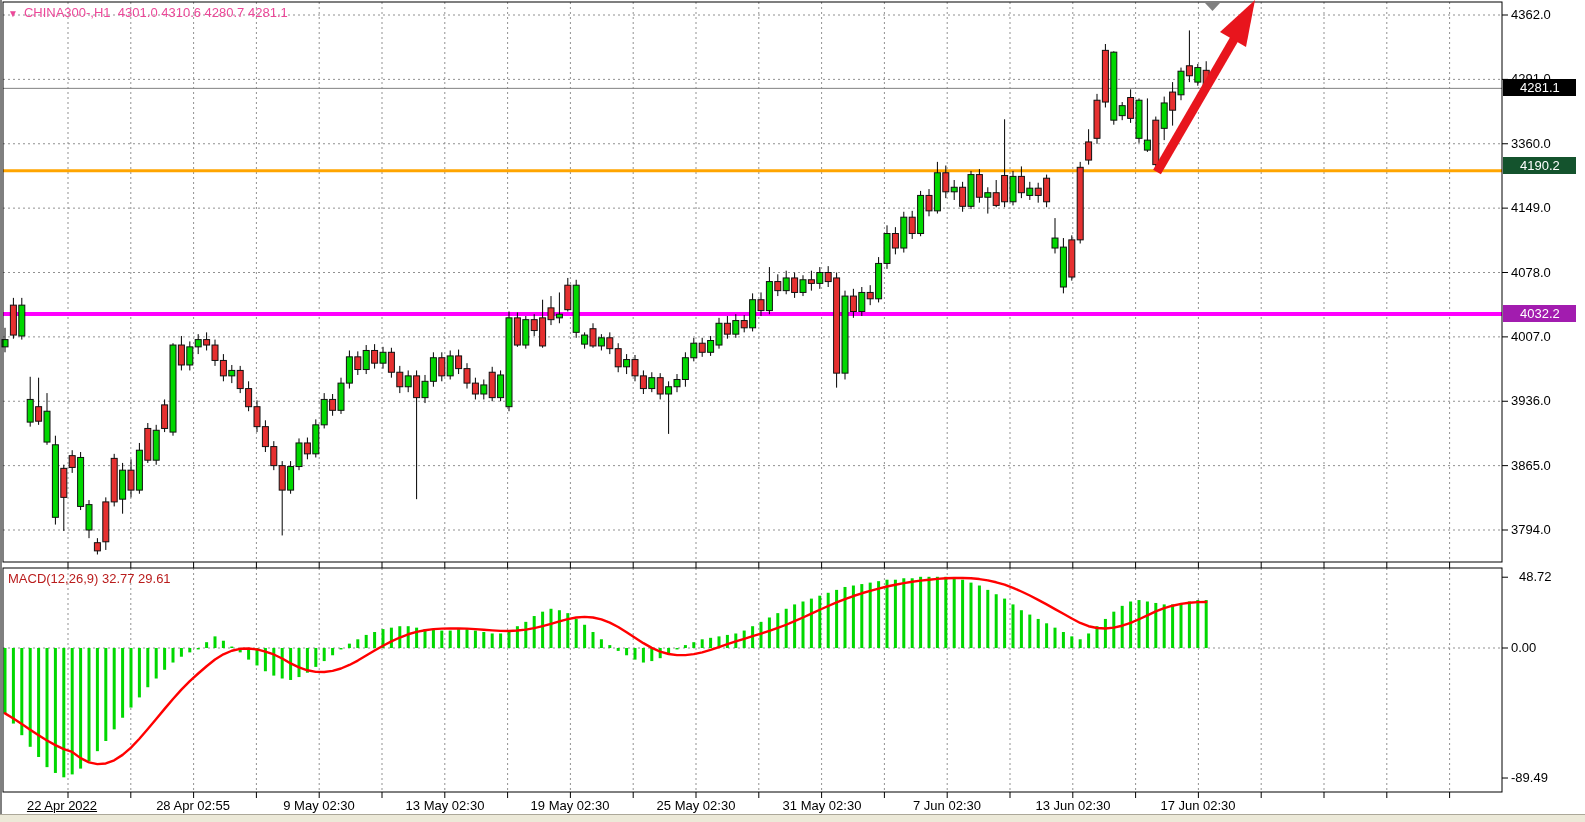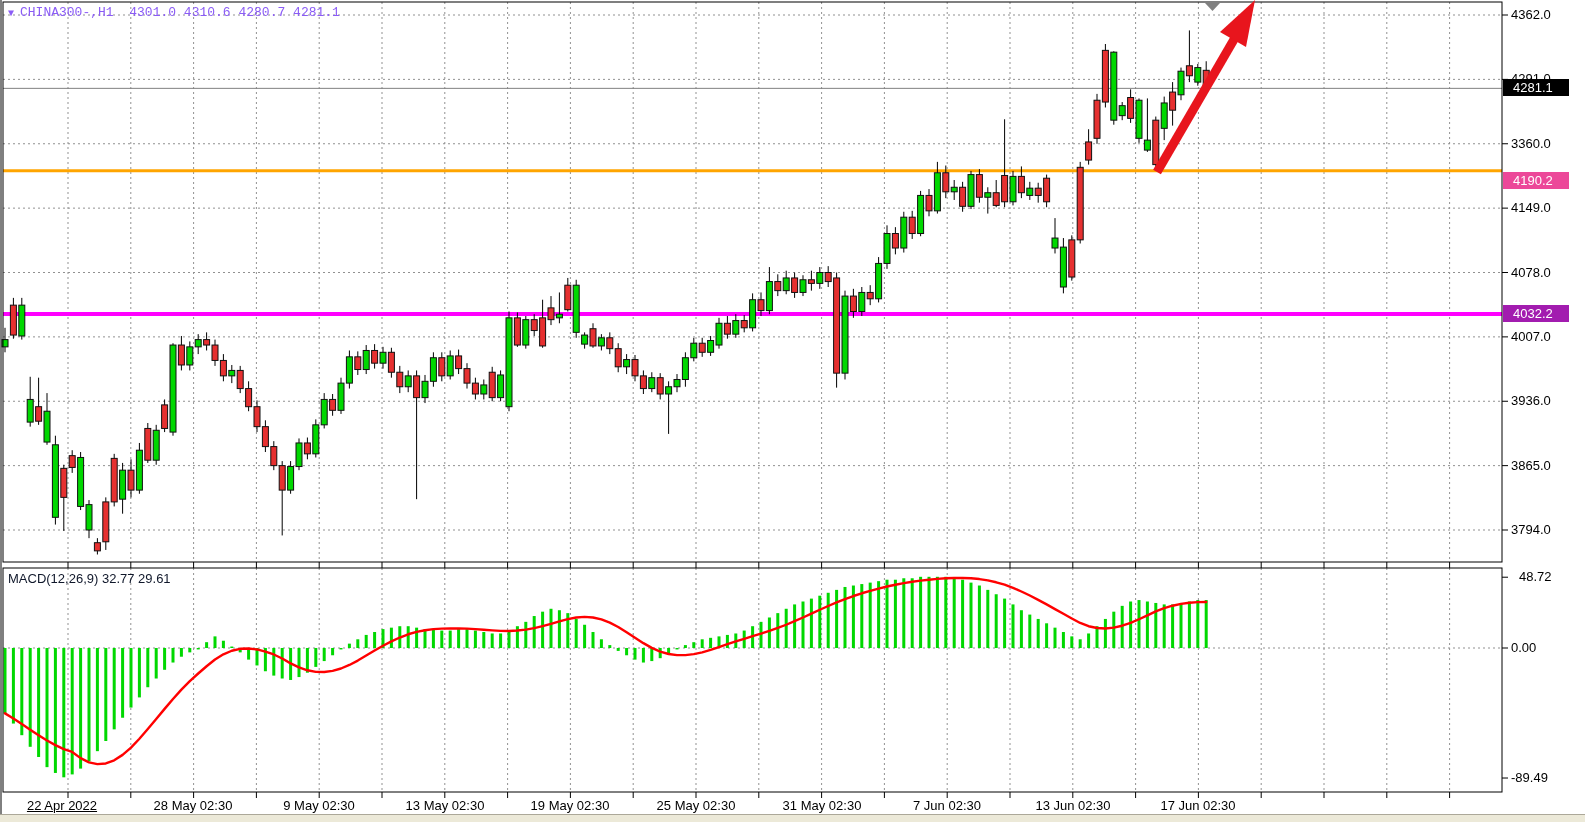--- a/index.html
+++ b/index.html
@@ -1,23 +1,23 @@
 <!DOCTYPE html>
 <html><head>
 <meta charset="utf-8">
 <style>
   html,body{margin:0;padding:0;background:#fff;}
   #win{position:relative;width:1585px;height:822px;background:#ffffff;overflow:hidden;
        font-family:"Liberation Sans",sans-serif;}
   .lbl{position:absolute;font-size:13px;color:#000;white-space:nowrap;line-height:15px;}
   .badge{position:absolute;left:1503px;width:56px;height:17px;font-size:13px;line-height:17px;
-         color:#fff;padding-left:10px;}
-  #title{position:absolute;left:8px;top:5px;font-size:13px;color:#8b5cf6;font-family:Liberation Mono, monospace;}
+         color:#fff;padding-left:17px;}
+  #title{position:absolute;left:8px;top:5px;font-size:13px;color:#ec4899;}
   #title .tri{font-size:10px;margin-right:6px;}
-  #macd-label{position:absolute;left:8px;top:571px;font-size:13px;color:#0f172a;}
+  #macd-label{position:absolute;left:8px;top:571px;font-size:13px;color:#b91c1c;}
   #bottom-strip{position:absolute;left:0;top:814px;width:1585px;height:8px;background:#ece9d8;border-top:1px solid #aca899;}
   svg{position:absolute;left:0;top:0;}
 </style>
 </head>
 <body>
 <div id="win">
 
 <svg id="plot" width="1585" height="822">
       <g stroke="#919191" stroke-width="1" stroke-dasharray="2 3">
         <line x1="68" y1="2" x2="68" y2="562"></line>
@@ -598,28 +598,28 @@
       <div class="lbl" style="top: 200.127px; left: 1511px;">4149.0</div>
       <div class="lbl" style="top: 264.503px; left: 1511px;">4078.0</div>
       <div class="lbl" style="top: 328.878px; left: 1511px;">4007.0</div>
       <div class="lbl" style="top: 393.254px; left: 1511px; text-align: center;">3936.0</div>
       <div class="lbl" style="top: 457.63px; left: 1511px;">3865.0</div>
       <div class="lbl" style="top: 522.006px; left: 1511px;">3794.0</div>
       <div class="lbl" style="top: 569.21px; left: 1511px; margin-left: 8px;">48.72</div>
       <div class="lbl" style="top: 640px; left: 1511px;">0.00</div>
       <div class="lbl" style="top: 770.029px; left: 1511px;">-89.49</div>
       <div class="lbl" style="top: 798px; left: 62px; transform: translateX(-50%); text-decoration: underline;">22 Apr 2022</div>
-      <div class="lbl" style="top: 798px; left: 193px; transform: translateX(-50%);">28 May 02:30</div>
+      <div class="lbl" style="top: 798px; left: 193px; transform: translateX(-50%);">28 Apr 02:55</div>
       <div class="lbl" style="top: 798px; left: 319px; transform: translateX(-50%);">9 May 02:30</div>
       <div class="lbl" style="top: 798px; left: 445px; transform: translateX(-50%);">13 May 02:30</div>
       <div class="lbl" style="top: 798px; left: 570px; transform: translateX(-50%);">19 May 02:30</div>
       <div class="lbl" style="top: 798px; left: 696px; transform: translateX(-50%);">25 May 02:30</div>
       <div class="lbl" style="top: 798px; left: 822px; transform: translateX(-50%);">31 May 02:30</div>
       <div class="lbl" style="top: 798px; left: 947px; transform: translateX(-50%);">7 Jun 02:30</div>
       <div class="lbl" style="top: 798px; left: 1073px; transform: translateX(-50%);">13 Jun 02:30</div>
       <div class="lbl" style="top: 798px; left: 1198px; transform: translateX(-50%);">17 Jun 02:30</div>
       <div class="badge" style="background: rgb(0, 0, 0); color: rgb(255, 255, 255); top: 79.352px;">4281.1</div>
-      <div class="badge" style="background: #ec4899; color: rgb(255, 255, 255); top: 172px;">4190.2</div>
+      <div class="badge" style="background: #14532d; color: rgb(255, 255, 255); top: 157px;">4190.2</div>
       <div class="badge" style="background: #a21caf; color: rgb(255, 255, 255); top: 305.03px;">4032.2</div>
     </div>
 <div id="bottom-strip"></div>
 
 </div>
 
 </body></html>

